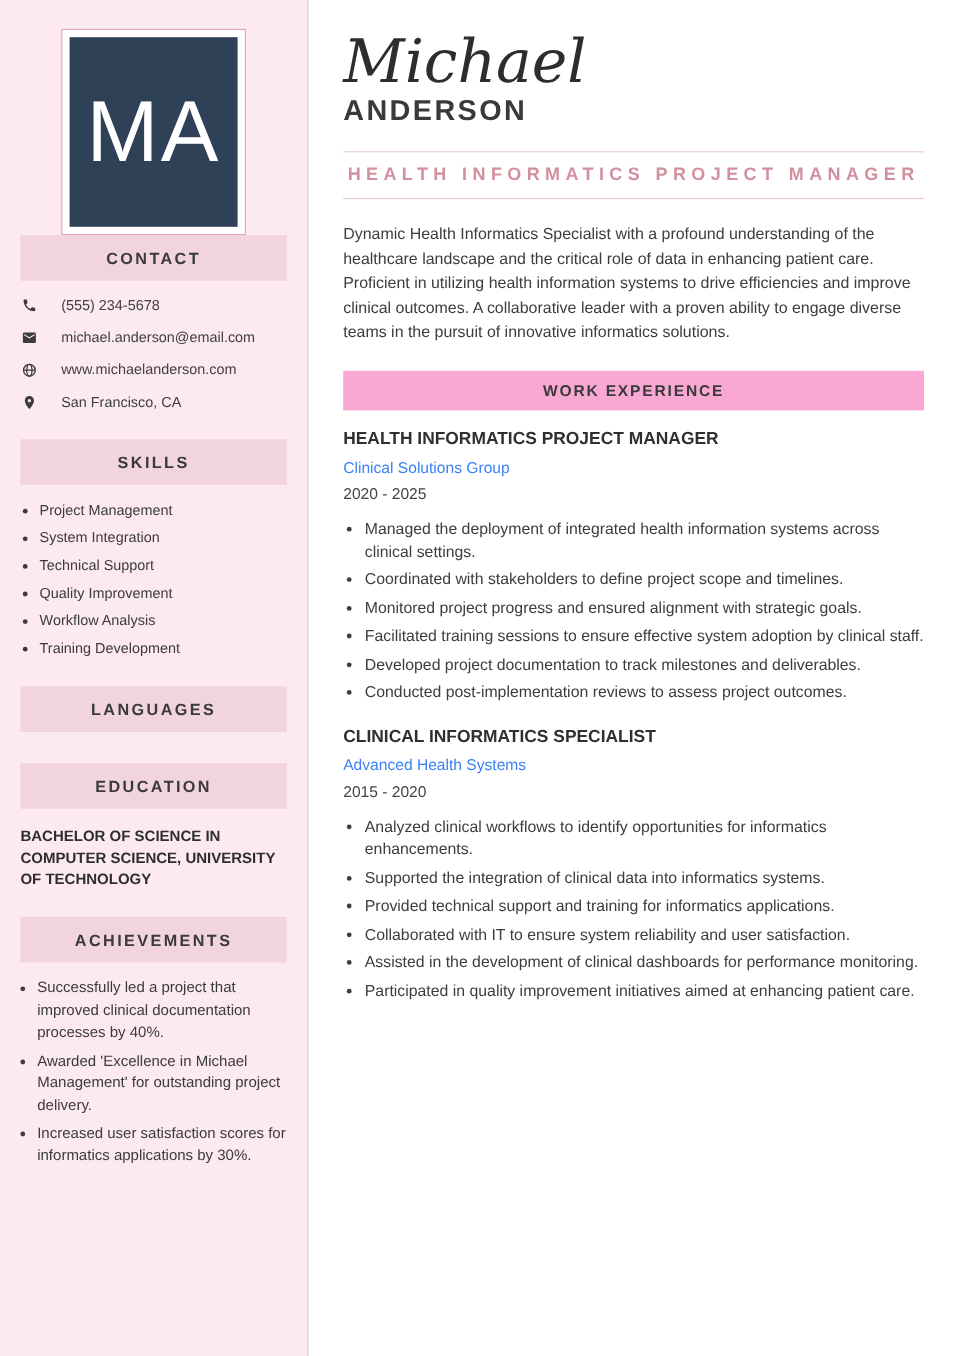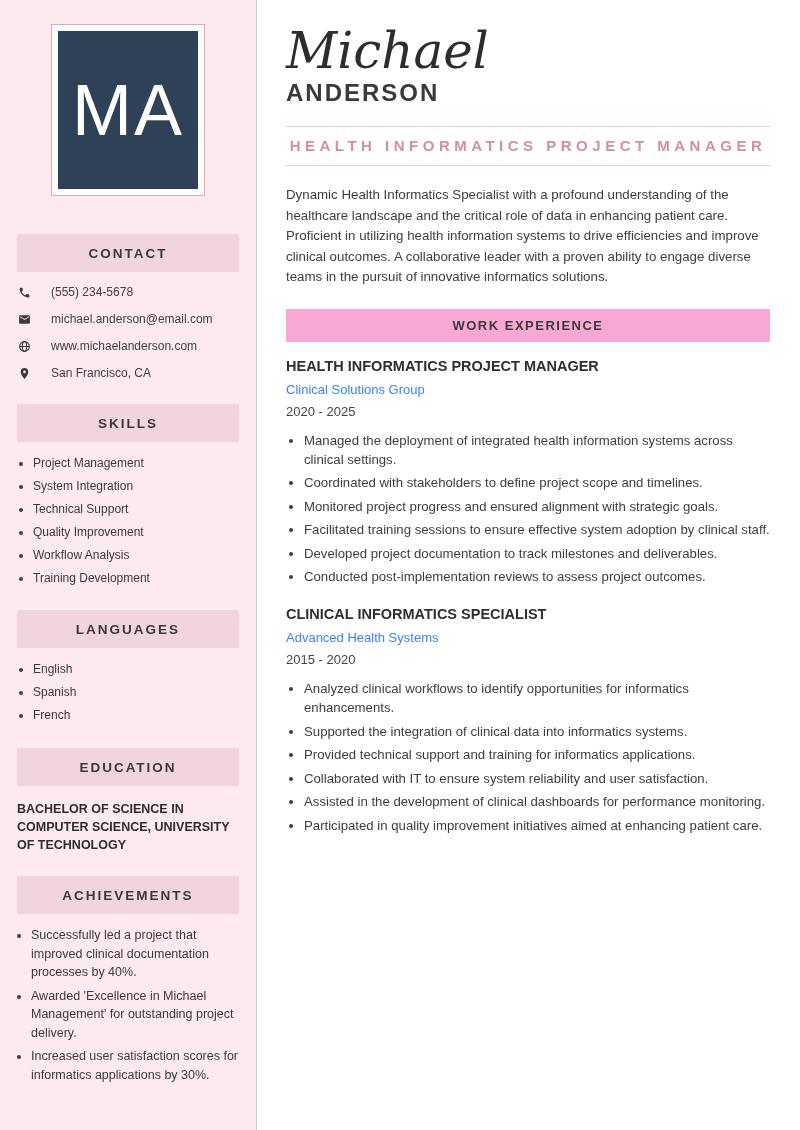--- a/index.html
+++ b/index.html
@@ -33,21 +33,21 @@
     display:flex; align-items:center; justify-content:center;
     font-size:72px; letter-spacing:2px; font-weight:400;
   }
   .side-heading {
     background:#f2d5dc;
     height:38px;
     display:flex; align-items:center; justify-content:center;
     font-size:13.5px; font-weight:700; letter-spacing:2px;
     color:#3a3a3a;
   }
-  .contact-heading { margin-top:38px; }
+  .contact-heading { }
   .contact-list { list-style:none; margin-top:13px; }
   .contact-item {
     display:flex; align-items:center; gap:20px;
     font-size:12px; color:#404040;
     height:14px; margin-bottom:13px;
   }
   .cicon { width:14px; display:flex; align-items:center; justify-content:center; flex-shrink:0; }
   .cicon svg { display:block; }
 
   .skills-heading { margin-top:24px; }
@@ -173,25 +173,20 @@
     <ul class="side-list">
       <li>Project Management</li>
       <li>System Integration</li>
       <li>Technical Support</li>
       <li>Quality Improvement</li>
       <li>Workflow Analysis</li>
       <li>Training Development</li>
     </ul>
 
     <div class="side-heading languages-heading">LANGUAGES</div>
-    <ul class="side-list">
-      <li>English</li>
-      <li>Spanish</li>
-      <li>French</li>
-    </ul>
 
     <div class="side-heading education-heading">EDUCATION</div>
     <p class="degree">BACHELOR OF SCIENCE IN COMPUTER SCIENCE, UNIVERSITY OF TECHNOLOGY</p>
 
     <div class="side-heading achievements-heading">ACHIEVEMENTS</div>
     <ul class="achieve-list">
       <li>Successfully led a project that improved clinical documentation processes by 40%.</li>
       <li>Awarded 'Excellence in Michael Management' for outstanding project delivery.</li>
       <li>Increased user satisfaction scores for informatics applications by 30%.</li>
     </ul>

